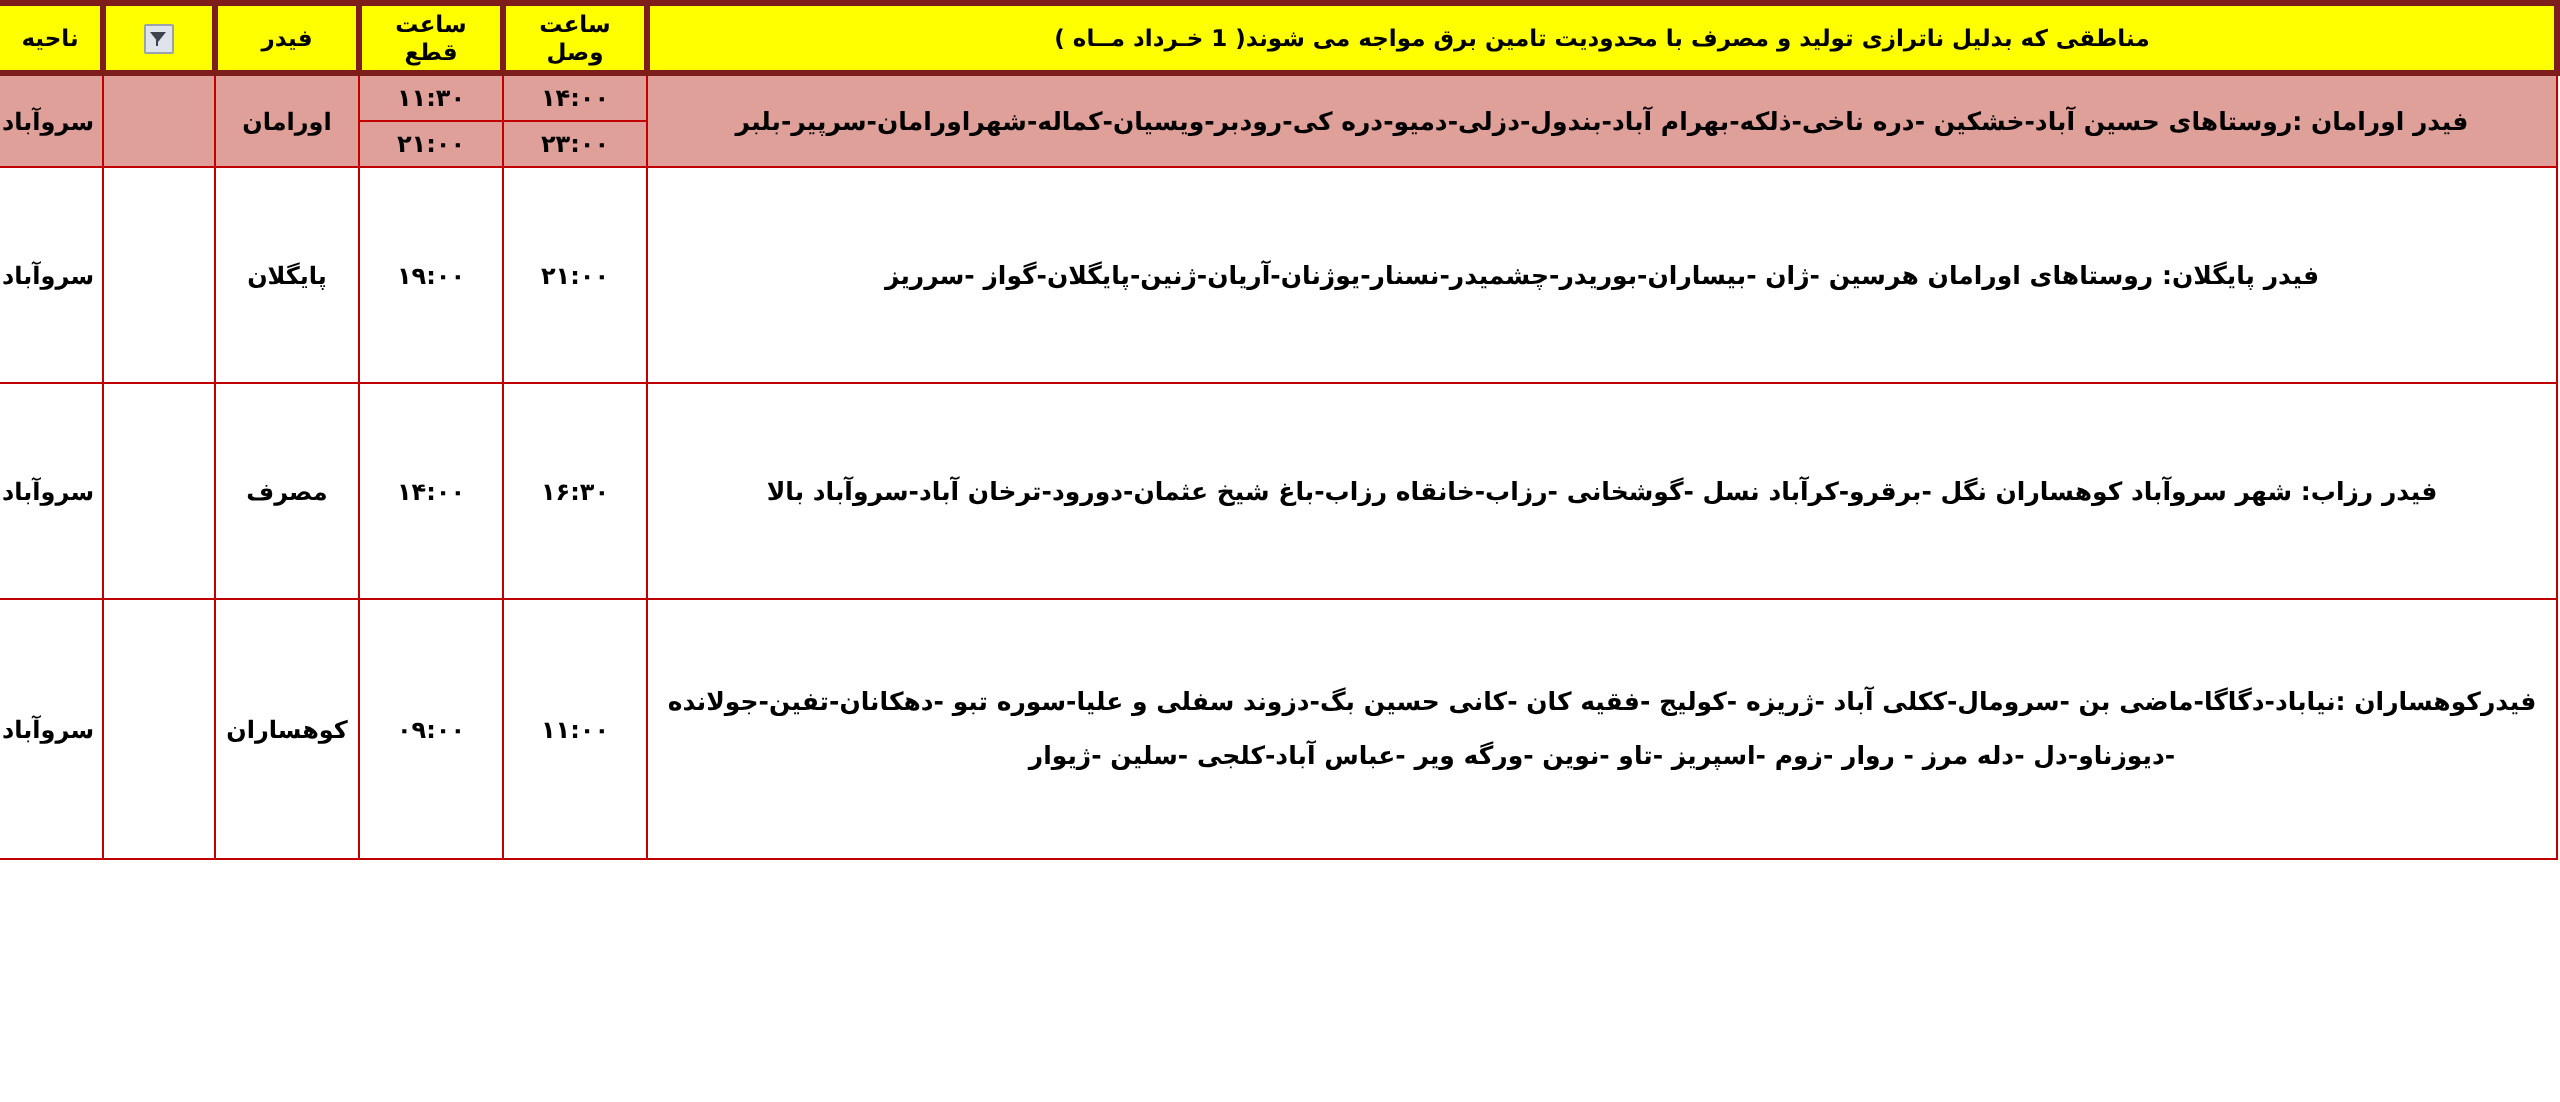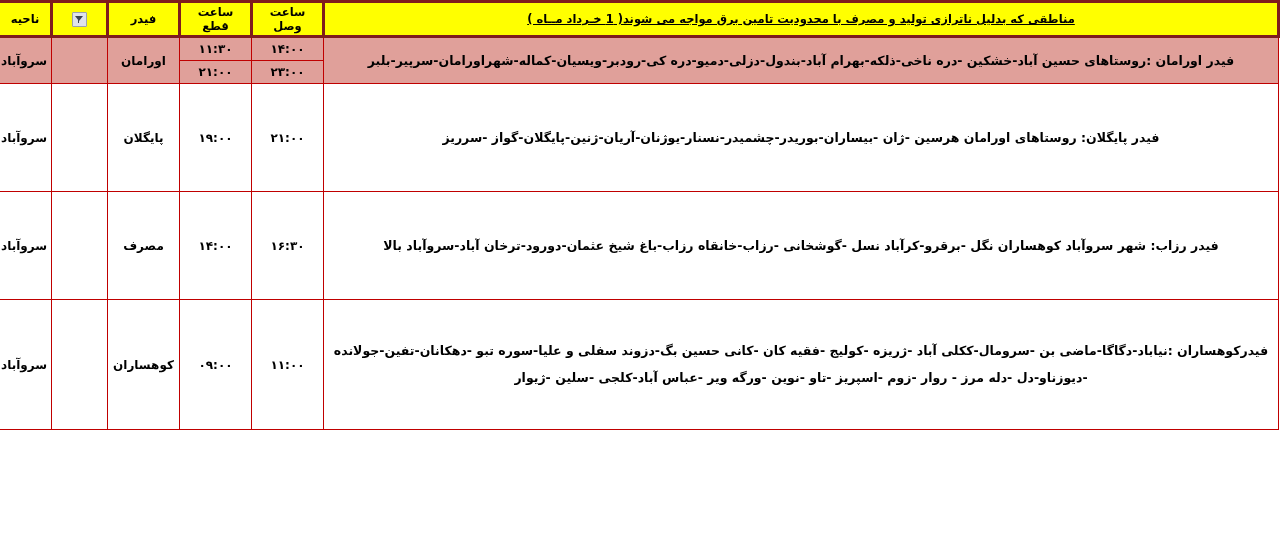--- a/index.html
+++ b/index.html
@@ -27,21 +27,21 @@
     color: #000000;
   }
   
   tr.header-row th {
     background: #ffff00;
     font-size: 11.5px;
     height: 26px;
     padding: 2px 3px;
     border: 3px solid #7f1d1d;
   }
-  th.col-desc { width: 955px; text-decoration: underline; }
+  th.col-desc { width: 955px; }
   th.col-on   { width: 72px; }
   th.col-off  { width: 72px; }
   th.col-feeder { width: 72px; }
   th.col-region { width: 56px; }
   th.col-area { width: 48px; }
 
   
   .hdr-cell-inner {
     display: flex;
     align-items: center;

